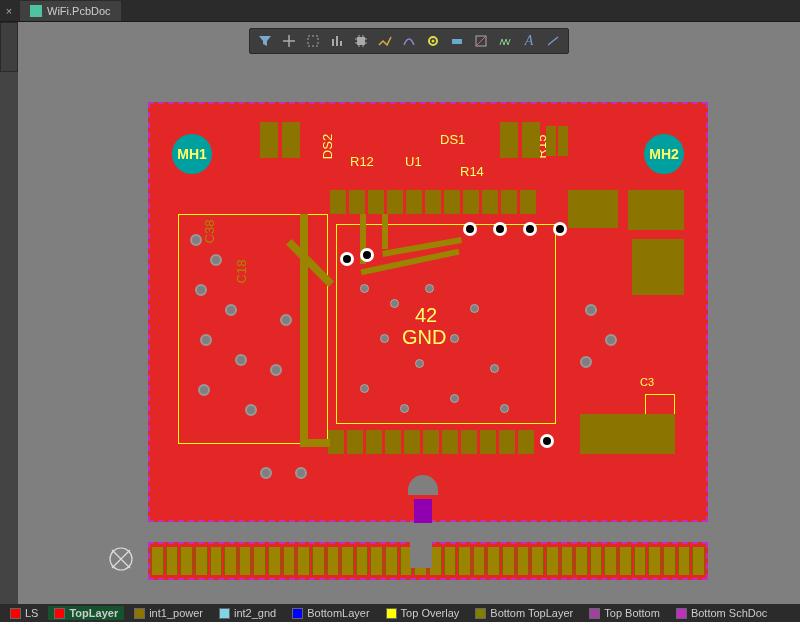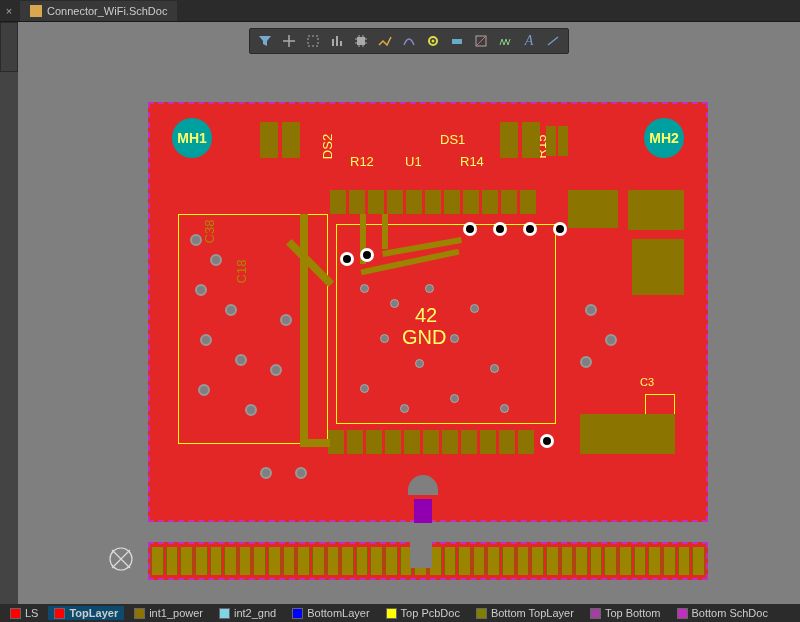--- a/index.html
+++ b/index.html
@@ -30,31 +30,31 @@
 .gold-fingers{position:absolute;bottom:-18px;left:0;width:560px;height:38px;background:#e32626;border:2px dashed #c030c0;display:flex}
 .finger{flex:1;margin:3px 1px;background:#9b8500;border-left:1px solid #806000;border-right:1px solid #806000}
 .gap{position:absolute;bottom:-6px;left:262px;width:22px;height:45px;background:#7f7f7f}
 .gap-top{position:absolute;bottom:25px;left:258px;width:30px;height:20px;background:#7f7f7f;border-radius:15px 15px 0 0}
 .keyslot{position:absolute;bottom:-14px;left:264px;width:18px;height:35px;background:#9000b0}
 .origin{position:absolute;left:-40px;bottom:-10px;width:26px;height:26px}
 .pad-row{position:absolute;display:flex;gap:3px}
 .pad{width:16px;height:24px;background:#8b7500}
 .layers{position:absolute;left:0;right:0;bottom:0;height:18px;background:#2b2b2b;display:flex;align-items:center;padding:0 4px;gap:4px;overflow:hidden}
 .layer{display:flex;align-items:center;gap:4px;padding:1px 6px;cursor:pointer;white-space:nowrap}
-.layer.active{background:#0c4a6e}
+.layer.active{background:#14532d}
 .sw{width:11px;height:11px;border:1px solid #666}
 </style>
 </head>
 <body>
 
 <div class="tabs">
   <div class="close-x">×</div>
-  <div class="tab">
-    <span class="tab-icon sch"></span>
-    <span>Connector_WiFi.SchDoc</span>
+  <div class="tab active">
+    <span class="tab-icon pcb"></span>
+    <span>WiFi.PcbDoc</span>
   </div>
 </div>
 
 <div class="side-panel"></div>
 
 <div class="canvas-wrap">
 
   <div class="toolbar">
     <div class="tb-btn">
         <svg viewBox="0 0 16 16">
@@ -118,37 +118,37 @@
     <div class="tb-btn">
         <svg viewBox="0 0 16 16">
           <path d="M3 12L13 4" stroke="#79c" stroke-width="1.5"></path>
         </svg>
       </div>
   </div>
 
   <div class="board-area">
     <div class="board-outline">
 
-      <div class="mh" style="left:22px;top:14px">
+      <div class="mh" style="left:22px;top:30px">
           <span>MH1</span>
         </div>
-      <div class="mh" style="right:22px;top:14px">
+      <div class="mh" style="right:22px;top:30px">
           <span>MH2</span>
         </div>
 
       <div class="yellow-rect" style="left:28px;top:110px;width:150px;height:230px"></div>
       <div class="yellow-rect" style="left:186px;top:120px;width:220px;height:200px"></div>
       <div class="yellow-rect" style="left:495px;top:290px;width:30px;height:40px"></div>
 
       <div class="silkt" style="left:107px;top:35px;transform:rotate(-90deg)">R13</div>
       <div class="silkt" style="left:165px;top:35px;transform:rotate(-90deg)">DS2</div>
       <div class="silkt" style="left:200px;top:50px">R12</div>
       <div class="silkt" style="left:255px;top:50px">U1</div>
       <div class="silkt" style="left:290px;top:28px">DS1</div>
-      <div class="silkt" style="left:310px;top:50px">R14</div>
+      <div class="silkt" style="left:310px;top:60px">R14</div>
       <div class="silkt" style="left:380px;top:35px;transform:rotate(-90deg)">R15</div>
       <div class="silkt" style="left:48px;top:120px;transform:rotate(-90deg);color:#aa8800">C38</div>
       <div class="silkt" style="left:80px;top:160px;transform:rotate(-90deg);color:#aa8800">C18</div>
       <div class="silkt" style="left:490px;top:272px;font-size:11px">C3</div>
 
       <div class="silkt ctr" style="left:265px;top:200px">42</div>
       <div class="silkt ctr" style="left:252px;top:222px">GND</div>
 
       <div class="pad-fill" style="left:110px;top:18px;width:18px;height:36px"></div>
       <div class="pad-fill" style="left:132px;top:18px;width:18px;height:36px"></div>
@@ -302,21 +302,21 @@
   <div class="layer">
       <span class="sw" style="background:#7fd4e8"></span>
       <span>int2_gnd</span>
     </div>
   <div class="layer">
       <span class="sw" style="background:#0000ff"></span>
       <span>BottomLayer</span>
     </div>
   <div class="layer">
       <span class="sw" style="background:#ffff00"></span>
-      <span>Top PcbDoc</span>
+      <span>Top Overlay</span>
     </div>
   <div class="layer">
       <span class="sw" style="background:#808000"></span>
       <span>Bottom TopLayer</span>
     </div>
   <div class="layer">
       <span class="sw" style="background:#a040a0"></span>
       <span>Top Bottom</span>
     </div>
   <div class="layer">

